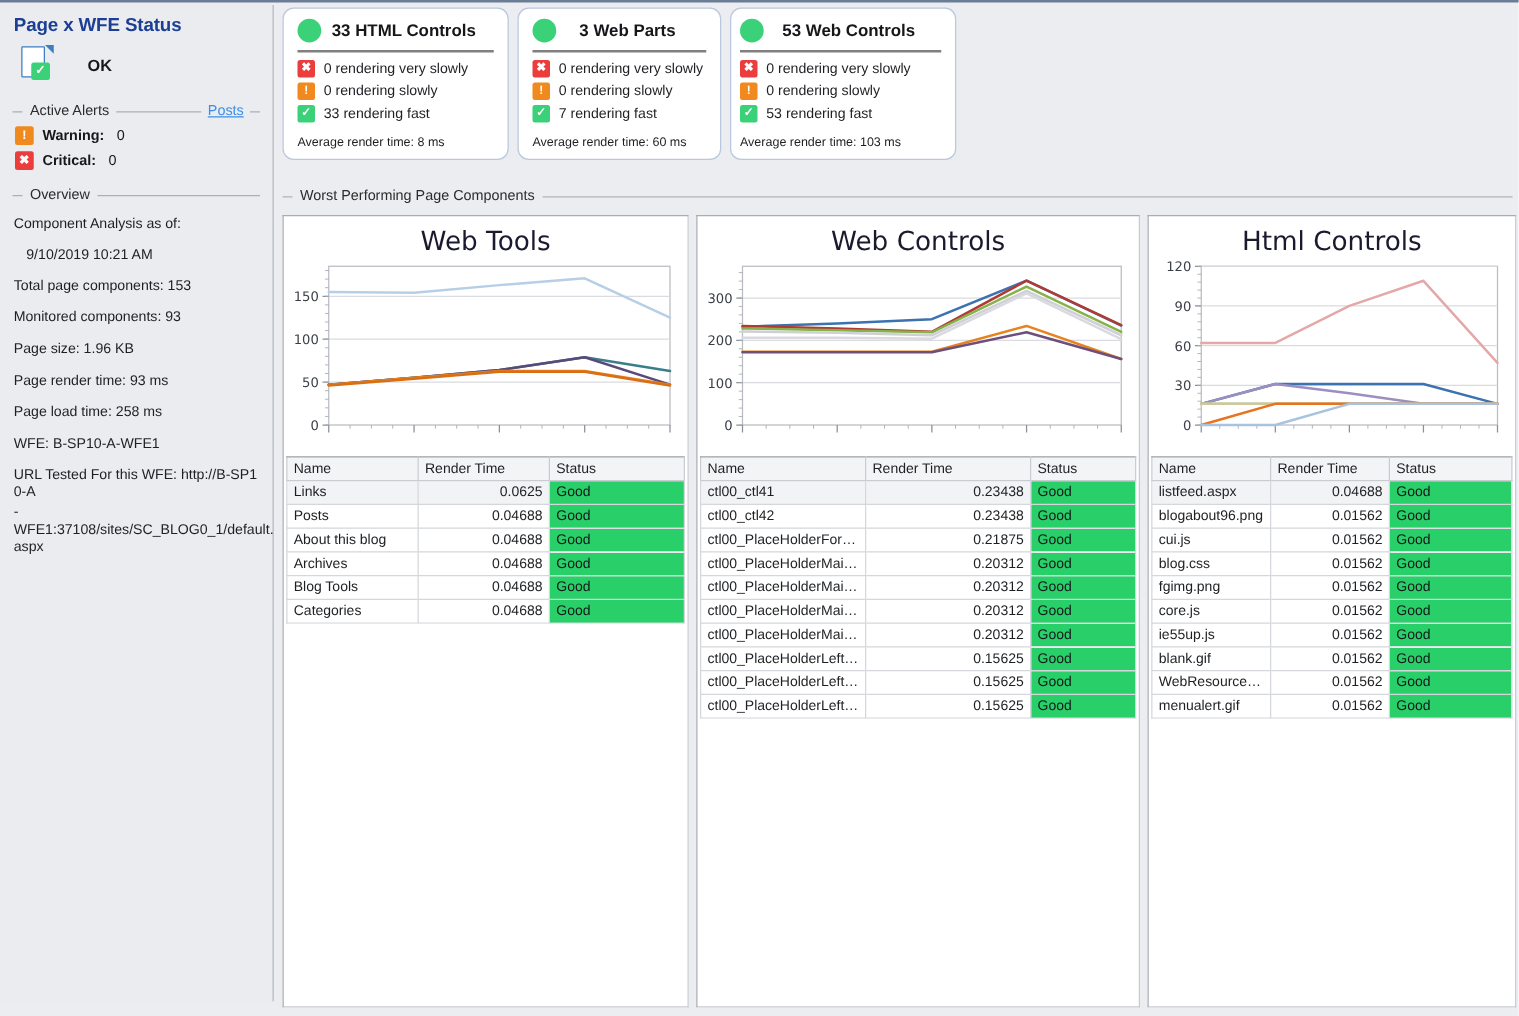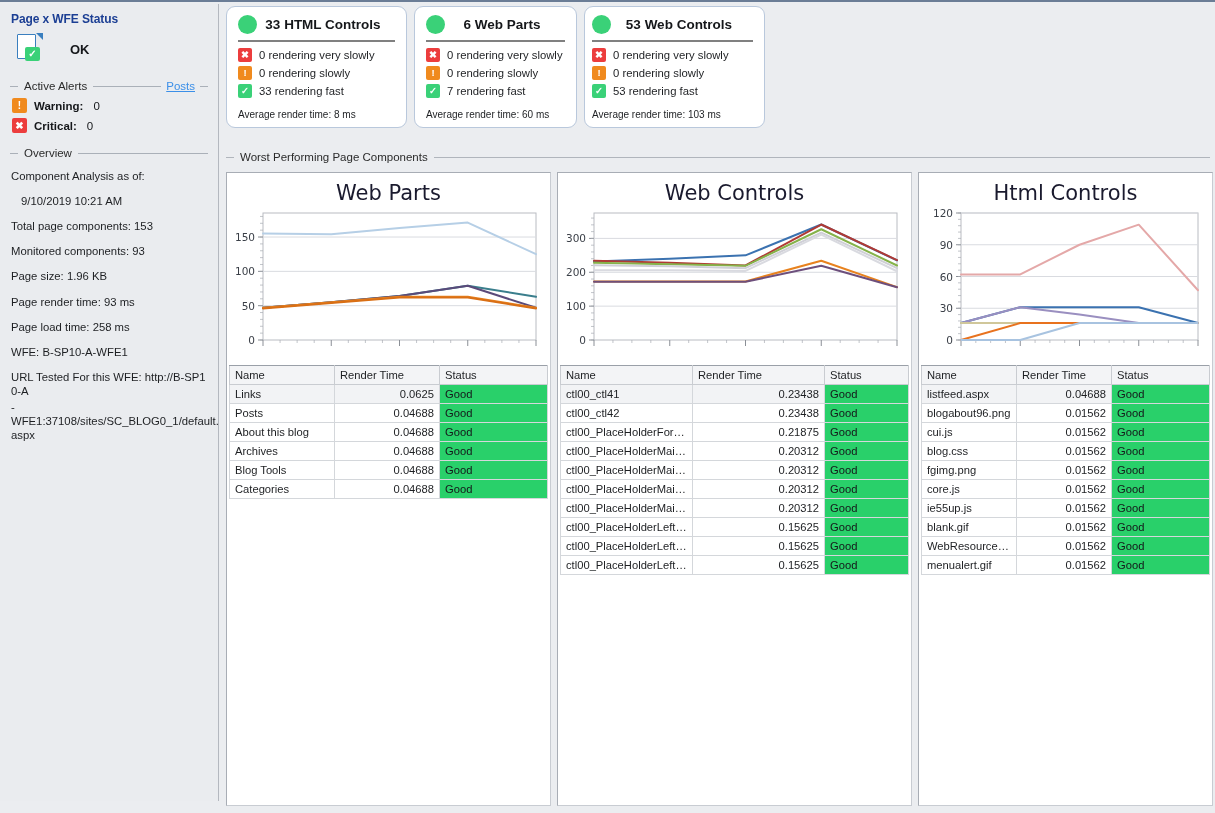--- a/index.html
+++ b/index.html
@@ -21,21 +21,21 @@
   
   #sidebar {
     position: absolute;
     left: 0; top: 2px;
     width: 219px; height: 797px;
     background: #eaecef;
     border-right: 1px solid #b4b8bf;
     padding: 6px 10px 0 10px;
   }
   #sidebar-title {
-    font-size: 12px;
+    font-size: 15px;
     font-weight: bold;
     color: #1c3f94;
     margin: 2px 0 8px 1px;
     letter-spacing: -0.1px;
   }
   .status-row {
     display: flex; align-items: center;
     margin: 6px 0 16px 6px;
   }
   .doc-icon { position: relative; width: 26px; height: 30px; }
@@ -301,21 +301,21 @@
       <div class="card-row">
         <span class="sq sq-green">✓</span>
         <span>33 rendering fast</span>
       </div>
       <div class="card-avg">Average render time: 8 ms</div>
     </div>
 
     <div class="card wide">
       <div class="card-head">
         <span class="dot"></span>
-        <span class="card-title">6 Web Parts</span>
+        <span class="card-title">3 Web Parts</span>
       </div>
       <div class="card-row">
         <span class="sq sq-red">✖</span>
         <span>0 rendering very slowly</span>
       </div>
       <div class="card-row">
         <span class="sq sq-orange">!</span>
         <span>0 rendering slowly</span>
       </div>
       <div class="card-row">
@@ -349,21 +349,21 @@
   <div id="groupbox">
     <div id="group-header">
       <span class="lead"></span>
       <span class="lbl">Worst Performing Page Components</span>
       <span class="fill"></span>
     </div>
 
     <div id="panels">
 
       <div class="panel p1">
-        <div class="chart-title">Web Parts</div>
+        <div class="chart-title">Web Tools</div>
         <div class="chart-box">
           <svg class="chart-svg" id="svg0" width="319" height="155" viewBox="0 0 319 155">
               <rect x="34" y="6" width="273" height="127" fill="#fff" stroke="#b9bcc2" stroke-width="1"></rect>
               <line x1="29" y1="133" x2="34" y2="133" stroke="#8b8f96" stroke-width="1"></line>
               <text x="26" y="137" text-anchor="end" font-size="10.5" fill="#3a3f47" font-family="DejaVu Sans, sans-serif">0</text>
               <line x1="34" y1="98.67567567567568" x2="307" y2="98.67567567567568" stroke="#d9dbe0" stroke-width="1"></line>
               <line x1="29" y1="98.67567567567568" x2="34" y2="98.67567567567568" stroke="#8b8f96" stroke-width="1"></line>
               <text x="26" y="102.67567567567568" text-anchor="end" font-size="10.5" fill="#3a3f47" font-family="DejaVu Sans, sans-serif">50</text>
               <line x1="34" y1="64.35135135135135" x2="307" y2="64.35135135135135" stroke="#d9dbe0" stroke-width="1"></line>
               <line x1="29" y1="64.35135135135135" x2="34" y2="64.35135135135135" stroke="#8b8f96" stroke-width="1"></line>

